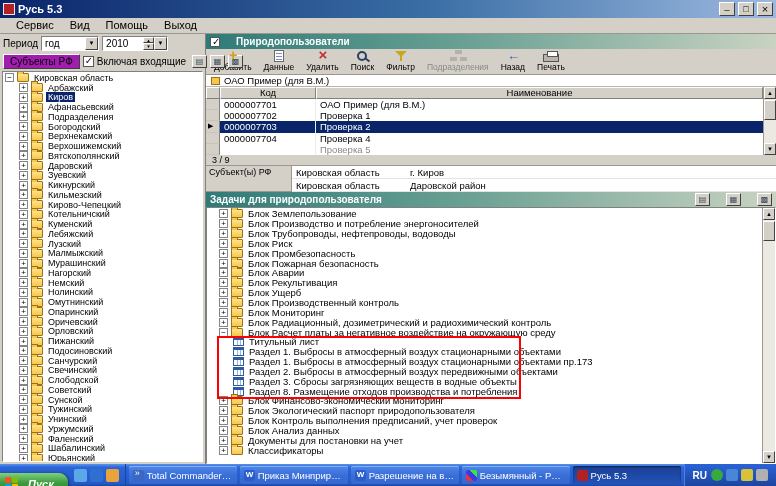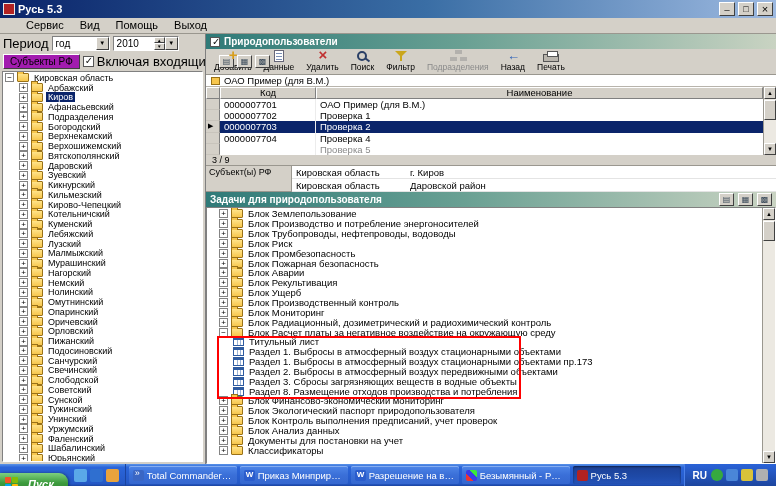--- a/index.html
+++ b/index.html
@@ -8,26 +8,26 @@
 .screen{position:relative;width:776px;height:486px;overflow:hidden;background:#d4d0c8;}
 .app{position:absolute;left:0;top:0;width:776px;height:464px;display:flex;flex-direction:column;background:#d4d0c8;}
 .titlebar{height:18px;flex:none;background:linear-gradient(90deg,#0a246a 0%,#3a6ea5 55%,#9db9e0 100%);display:flex;align-items:center;gap:3px;padding:0 3px;}
 .title-icon{width:12px;height:12px;flex:none;background:#b22222;border:1px solid #e8e8e8;}
 .title-text{flex:1;color:#fff;font-weight:bold;font-size:11px;white-space:nowrap;}
 .tbtn{width:16px;height:14px;flex:none;background:#d4d0c8;border:1px solid;border-color:#fff #404040 #404040 #fff;position:relative;}
 .tbtn::before{position:absolute;left:0;right:0;text-align:center;font-size:9px;line-height:12px;}
 .glyph-min::before{content:'_';top:-3px;}
 .glyph-max::before{content:'□';top:0;}
 .glyph-close::before{content:'×';top:0;font-size:11px;}
-.menubar{height:16px;flex:none;background:#d4d0c8;border-bottom:1px solid #9a978f;display:flex;align-items:center;padding-left:18px;}
+.menubar{height:16px;flex:none;background:#d4d0c8;border-bottom:1px solid #9a978f;display:flex;align-items:center;padding-left:8px;}
 .menu-item{padding:1px 8px 2px;font-size:11px;}
 .content{flex:1;display:flex;min-height:0;}
 .left-col{width:206px;flex:none;display:flex;flex-direction:column;border-right:1px solid #808080;min-height:0;}
 .frow{height:18px;flex:none;display:flex;align-items:center;gap:3px;padding:0 3px;}
-.flabel{font-size:13px;white-space:nowrap;}
+.flabel{font-size:10px;white-space:nowrap;}
 .combo{height:15px;background:#fff;border:1px solid;border-color:#808080 #fff #fff #808080;display:flex;align-items:center;}
 .combo .val{flex:1;padding:0 3px;font-size:10px;line-height:13px;}
 .period-combo{width:58px;}
 .year-combo{width:66px;}
 .arrow{width:13px;height:13px;flex:none;background:#d4d0c8;border:1px solid;border-color:#fff #404040 #404040 #fff;position:relative;}
 .arrow::before{content:'▼';position:absolute;left:0;right:0;text-align:center;font-size:6px;line-height:11px;}
 .spin{width:11px;height:13px;flex:none;display:flex;flex-direction:column;}
 .spin i{flex:1;background:#d4d0c8;border:1px solid;border-color:#fff #404040 #404040 #fff;font-style:normal;position:relative;}
 .spin i::before{position:absolute;left:0;right:0;text-align:center;font-size:4.5px;line-height:5px;}
 .spin .up::before{content:'▲';}
@@ -49,21 +49,21 @@
 .region-tree .trow.child{padding-left:16px;}
 .ebox{width:9px;height:9px;flex:none;border:1px solid #848484;background:#fff;position:relative;margin-right:3px;}
 .ebox::before{position:absolute;left:0;top:0;right:0;bottom:0;font-size:8px;line-height:7px;text-align:center;}
 .ebox.plus::before{content:'+';}
 .ebox.minus::before{content:'−';}
 .fico{width:12px;height:9px;flex:none;background:linear-gradient(#ffe389,#f7c64c);border:1px solid #997117;border-radius:1px;position:relative;margin-right:3px;}
 .fico::before{content:'';position:absolute;left:-1px;top:-3px;width:5px;height:2px;background:#f7c64c;border:1px solid #997117;border-bottom:none;}
 .tlabel{padding:0 2px;}
 .trow.selected .tlabel{background:#0a246a;color:#fff;}
 .right-col{flex:1;display:flex;flex-direction:column;min-width:0;min-height:0;}
-.teal{height:15px;flex:none;background:linear-gradient(90deg,#2f7a78 0%,#69a093 45%,#c9d3c2 100%);display:flex;align-items:center;gap:4px;padding:0 4px;color:#fff;font-weight:bold;font-size:10px;}
+.teal{height:15px;flex:none;background:linear-gradient(90deg,#2f7a78 0%,#69a093 45%,#c9d3c2 100%);display:flex;align-items:center;gap:16px;padding:0 4px;color:#fff;font-weight:bold;font-size:10px;}
 .teal .cb{width:10px;height:10px;}
 .users-toolbar{height:26px;flex:none;background:#d4d0c8;border-bottom:1px solid #9a978f;display:flex;align-items:stretch;padding:1px 2px;}
 .tb-btn{display:flex;flex-direction:column;align-items:center;justify-content:flex-end;padding:1px 6px;font-size:8.5px;gap:1px;white-space:nowrap;}
 .tb-btn.disabled{color:#8a8a8a;}
 .tb-ico{height:12px;width:16px;position:relative;display:block;flex:none;}
 .tb-btn.disabled .tb-ico{opacity:.45;filter:grayscale(1);}
 .ico-add::before{content:'+';position:absolute;left:4px;top:-4px;font-size:15px;font-weight:bold;color:#d99e1a;}
 .ico-data{background:#fff;border:1px solid #667;width:10px;margin:0 3px;}
 .ico-data::before{content:'';position:absolute;left:1px;right:1px;top:2px;height:7px;background:repeating-linear-gradient(#7a8fb5 0 1px,transparent 1px 3px);}
 .ico-delete::before{content:'×';position:absolute;left:4px;top:-4px;font-size:15px;font-weight:bold;color:#c03030;}

